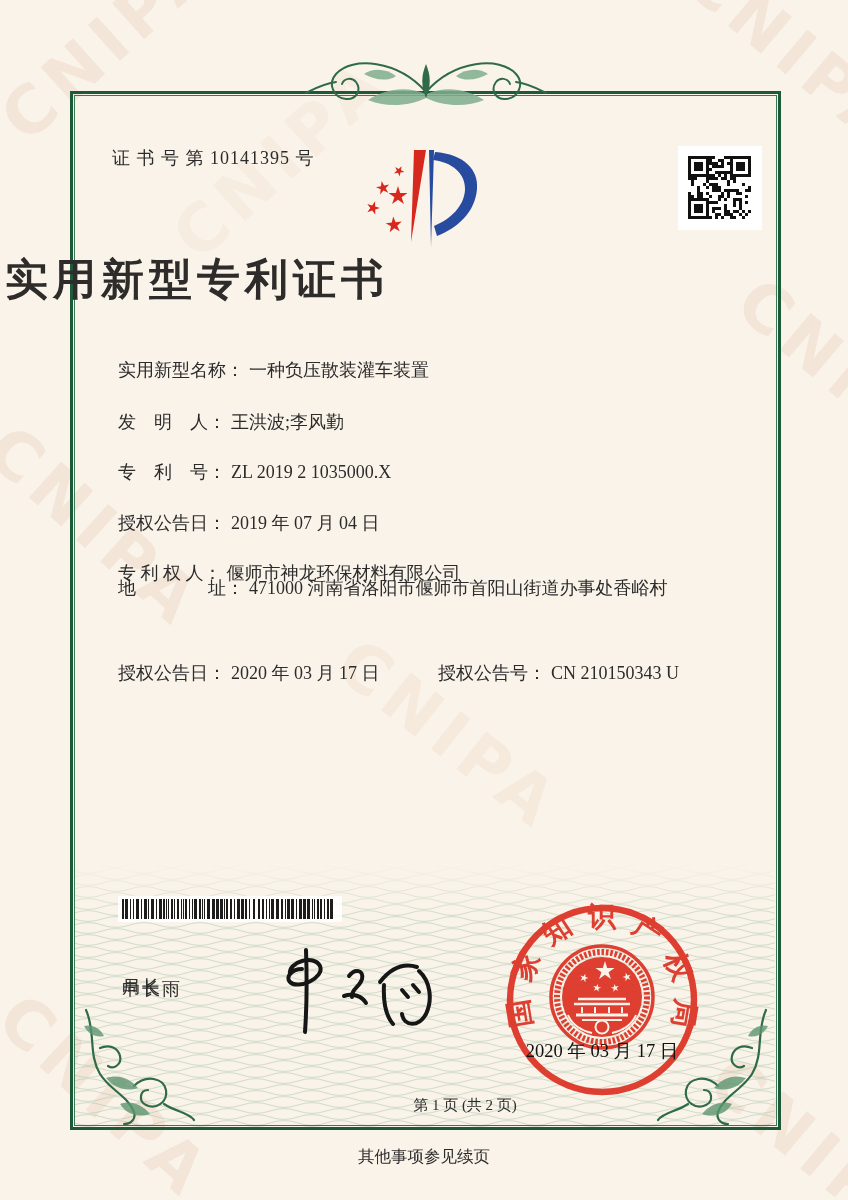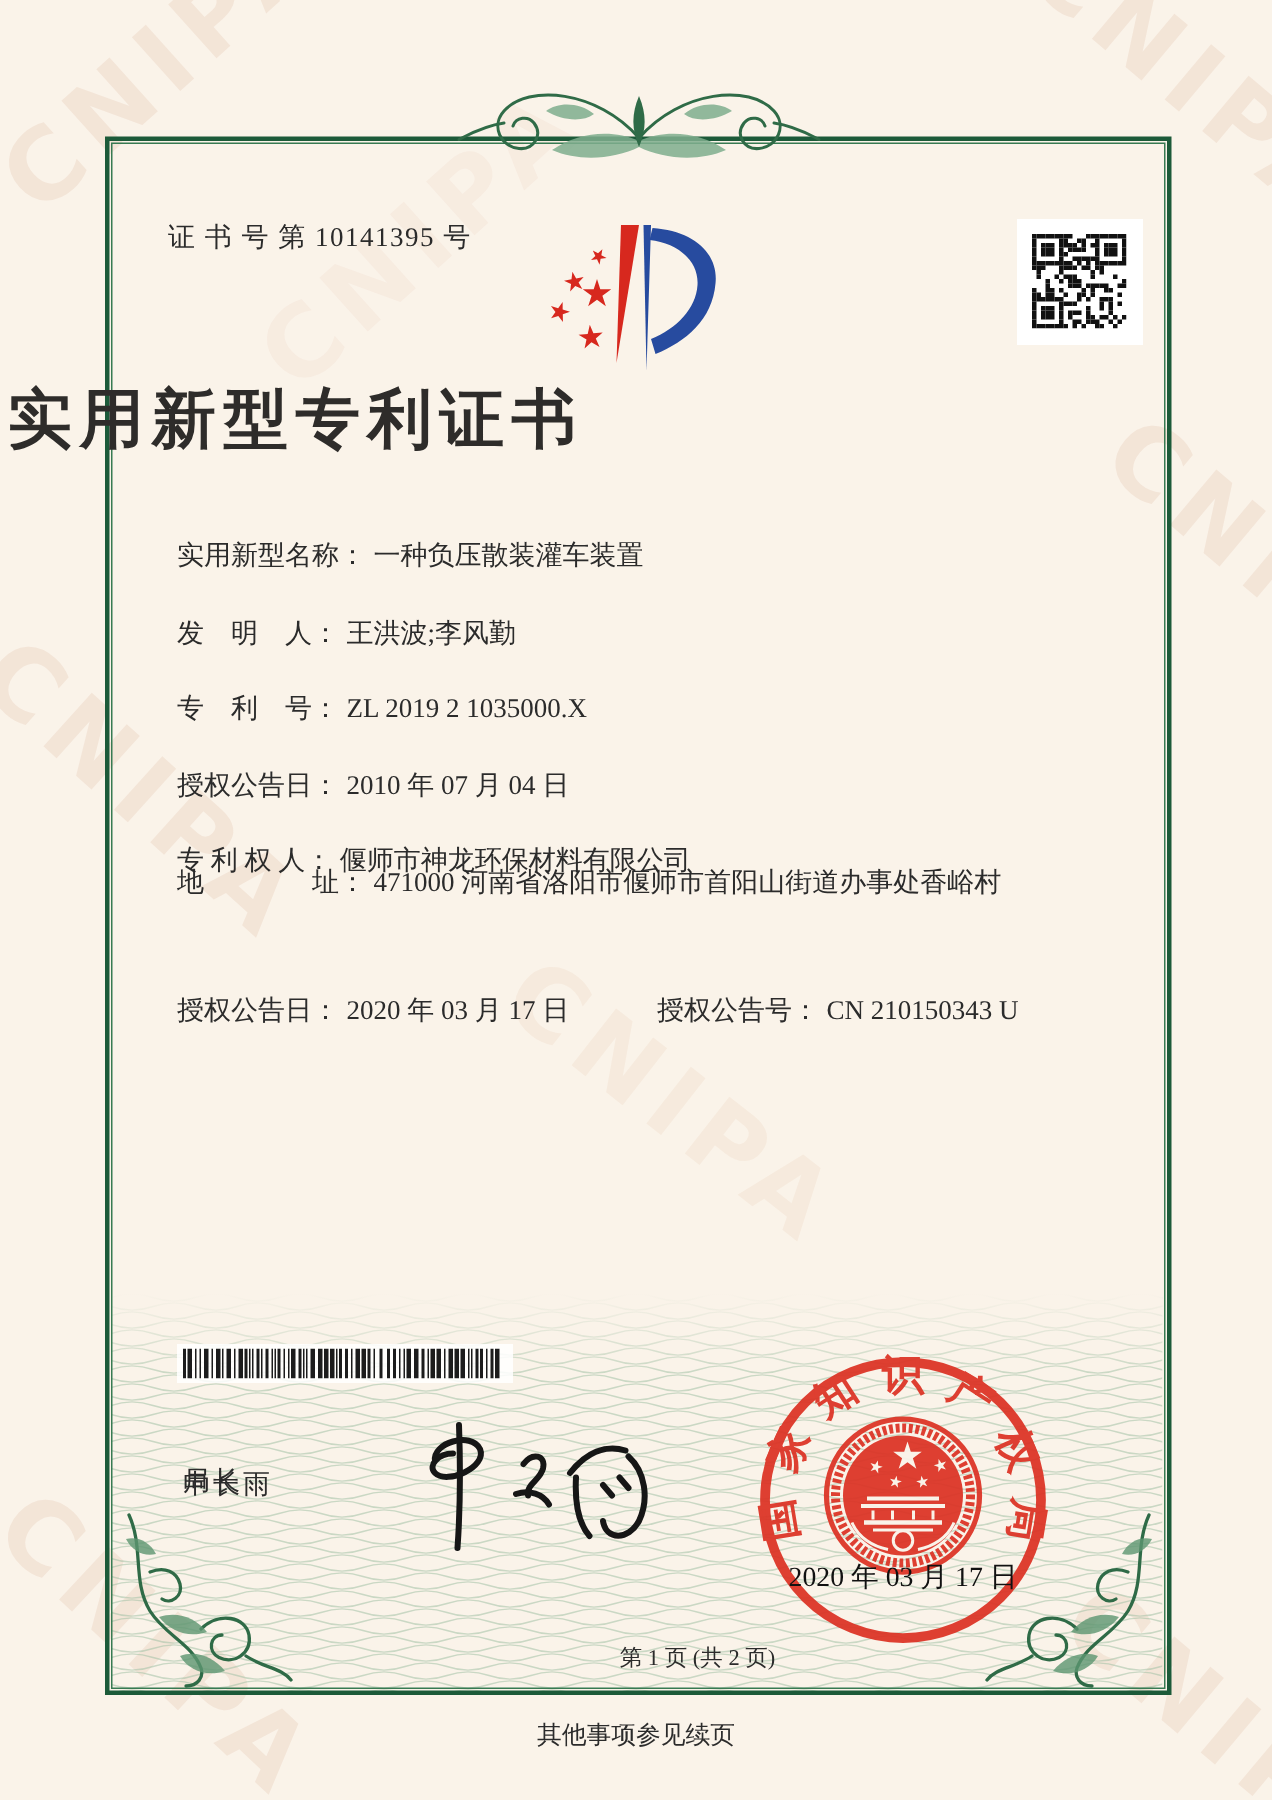--- a/index.html
+++ b/index.html
@@ -404,21 +404,21 @@
   <div class="frow" style="top:358px;">
     <span>实用新型名称：</span><span class="val">一种负压散装灌车装置</span>
   </div>
   <div class="frow" style="top:410px;">
     <span>发　明　人：</span><span class="val">王洪波;李风勤</span>
   </div>
   <div class="frow" style="top:460px;">
     <span>专　利　号：</span><span class="val">ZL 2019 2 1035000.X</span>
   </div>
   <div class="frow" style="top:511px;">
-    <span>授权公告日：</span><span class="val">2010 年 07 月 04 日</span>
+    <span>授权公告日：</span><span class="val">2019 年 07 月 04 日</span>
   </div>
   <div class="frow" style="top:561px;">
     <span>专 利 权 人：</span><span class="val">偃师市神龙环保材料有限公司</span>
   </div>
   <div class="frow" style="top:576px;text-align:center;">
     <span>地　　　　址：</span><span class="val">471000 河南省洛阳市偃师市首阳山街道办事处香峪村</span>
   </div>
   <div class="frow" style="top:661px; width:644px;">
     <span>授权公告日：</span><span class="val">2020 年 03 月 17 日</span>
     <span class="grant2">

